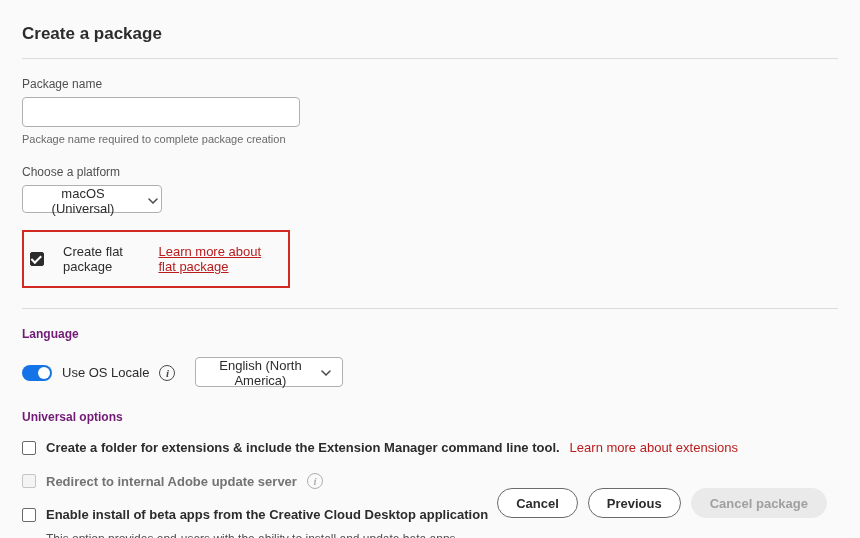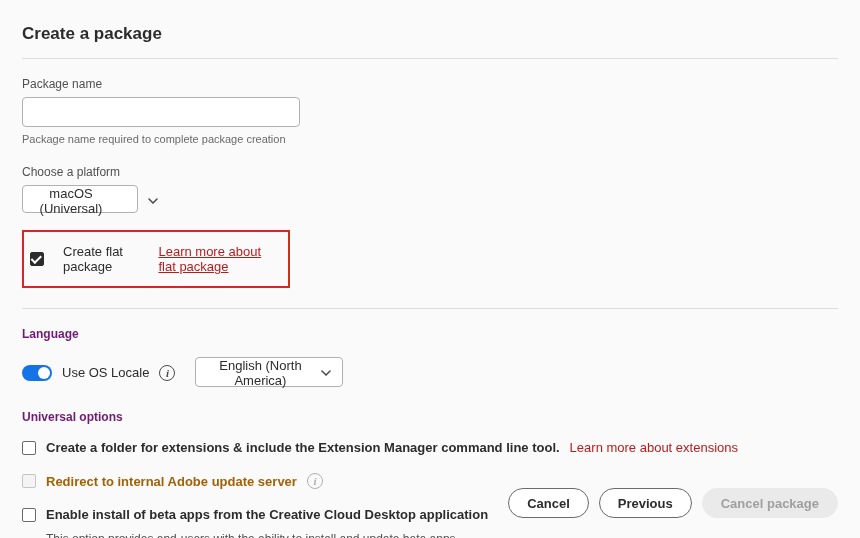--- a/index.html
+++ b/index.html
@@ -47,21 +47,21 @@
       font-size: 11px;
       color: #6a6a6a;
       margin-top: 6px;
     }
     .section-gap { margin-top: 20px; }
     .select-wrap {
       position: relative;
       width: 144px;
     }
     .select {
-      width: 116px;
+      width: 140px;
       height: 28px;
       border: 1px solid #b0b0b0;
       border-radius: 4px;
       background: #fff;
       padding: 0 28px 0 10px;
       font-size: 13px;
       color: #2c2c2c;
       appearance: none;
       -webkit-appearance: none;
       cursor: pointer;
@@ -113,21 +113,21 @@
     }
     .checkbox.disabled {
       border-color: #c4c4c4;
       background: #f4f4f4;
       cursor: default;
     }
     .cb-label {
       font-size: 13px;
       color: #2c2c2c;
     }
-    .cb-label.disabled { color: #a16207; }
+    .cb-label.disabled { color: #737373; }
     .link {
       color: #b91c1c;
       text-decoration: underline;
       font-size: 13px;
       cursor: pointer;
     }
     .section-title {
       font-size: 12px;
       font-weight: 700;
       color: #701a75;
@@ -188,21 +188,21 @@
     .opt-row.tight { margin-bottom: 10px; }
     .bold { font-weight: 700; }
     .sub-text {
       font-size: 12px;
       color: #505050;
       margin-left: 24px;
     }
     .button-bar {
       position: absolute;
       bottom: 20px;
-      right: 22px;
+      right: 33px;
       display: flex;
       gap: 10px;
     }
     .btn {
       height: 30px;
       padding: 0 18px;
       border-radius: 15px;
       font-size: 13px;
       font-weight: 700;
       cursor: pointer;

